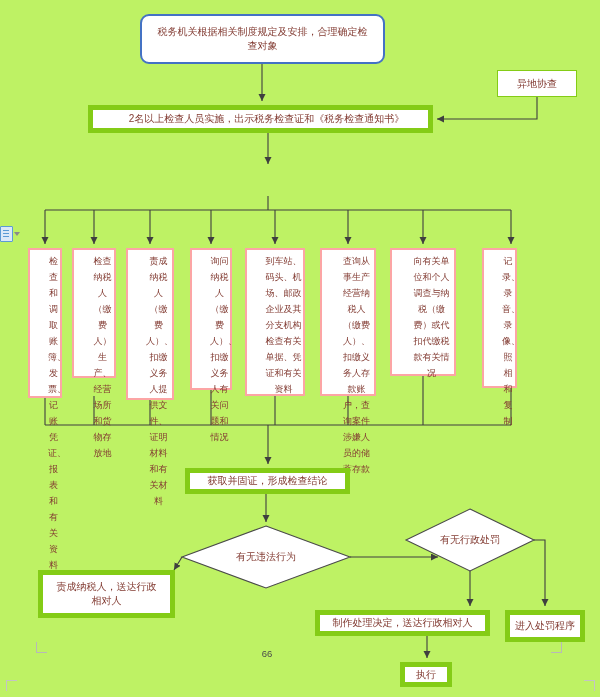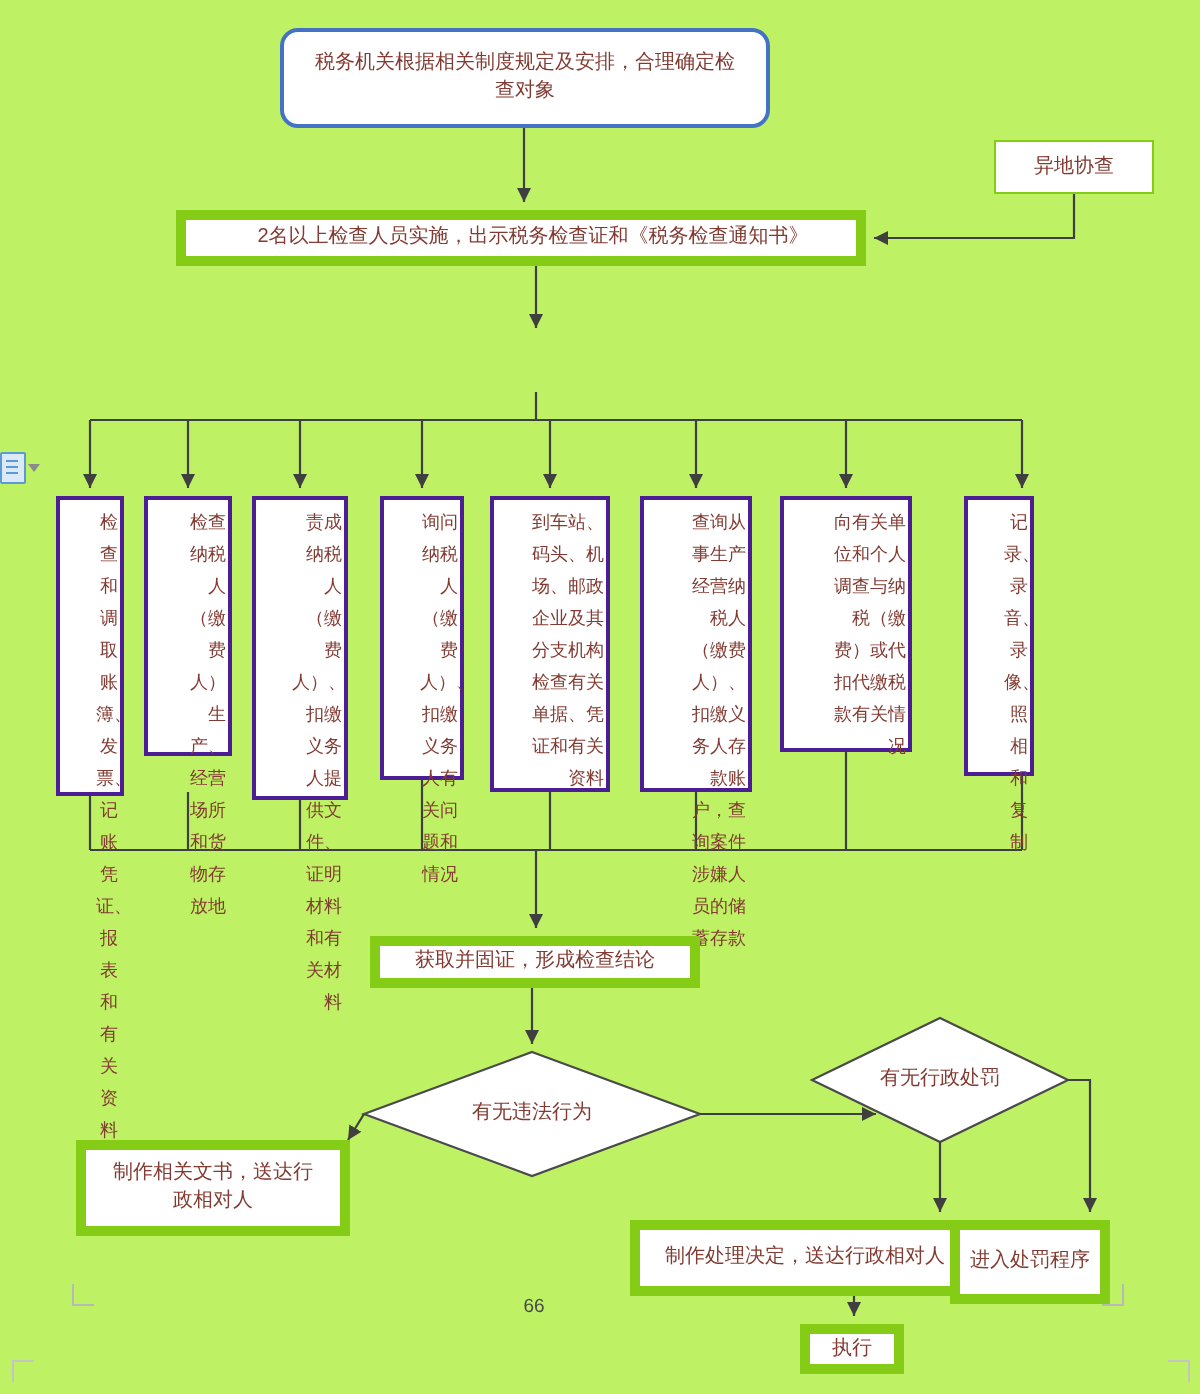--- a/index.html
+++ b/index.html
@@ -15,35 +15,35 @@
     text-align:center;font-size:10px;line-height:1.4;padding:2px 4px;
   }
   .n-start{
     left:140px;top:14px;width:245px;height:50px;
     border:2px solid #4472c4;border-radius:9px;padding:4px 14px;
   }
   .n-remote{left:497px;top:70px;width:80px;height:27px;border-width:1.5px;}
   .n-step2{left:88px;top:105px;width:345px;height:28px;padding-left:16px;}
   .n-impl{left:237px;top:168px;width:65px;height:28px;}
   .method{
-    display:block;text-align:right;font-size:9px;line-height:16px;
-    padding:3px 1px 2px 18px;border:2px solid #4c1d95;top:248px;
+    display:block;text-align:center;font-size:9px;line-height:16px;
+    padding:3px 1px 2px 18px;border:2px solid #fca5a5;top:248px;
   }
   .m1{left:28px;width:34px;height:150px;}
   .m2{left:72px;width:44px;height:130px;}
   .m3{left:126px;width:48px;height:152px;}
   .m4{left:190px;width:42px;height:142px;}
   .m5{left:245px;width:60px;height:148px;}
   .m6{left:320px;width:56px;height:148px;}
   .m7{left:390px;width:66px;height:128px;}
   .m8{left:482px;width:35px;height:140px;}
   .n-concl{left:185px;top:468px;width:165px;height:26px;}
   .n-docs{left:38px;top:570px;width:137px;height:48px;padding:4px 10px;}
-  .n-decide{left:315px;top:610px;width:175px;height:38px;}
-  .n-penalty{left:475px;top:610px;width:80px;height:42px;}
+  .n-decide{left:315px;top:610px;width:175px;height:26px;}
+  .n-penalty{left:505px;top:610px;width:80px;height:32px;}
   .n-exec{left:400px;top:662px;width:52px;height:25px;}
   .dlabel{
     position:absolute;color:#823b32;font-size:10px;text-align:center;line-height:14px;
   }
   .d1-label{left:196px;top:550px;width:140px;}
   .d2-label{left:410px;top:533px;width:120px;}
   .page-number{
     position:absolute;left:245px;top:648px;width:44px;text-align:center;
     font-size:9.5px;color:#4a4a4a;
   }
@@ -128,21 +128,21 @@
   <div class="box method m6">查询从事生产经营纳税人（缴费人）、扣缴义务人存款账户，查询案件涉嫌人员的储蓄存款</div>
   <div class="box method m7">向有关单位和个人调查与纳税（缴费）或代扣代缴税款有关情况</div>
   <div class="box method m8">记录、录音、录像、照相和复制</div>
 
   <div class="box n-concl">获取并固证，形成检查结论</div>
 
   <div class="dlabel d1-label">有无违法行为</div>
 
   <div class="dlabel d2-label">有无行政处罚</div>
 
-  <div class="box n-docs">制作相关文书，送达行政相对人</div>
+  <div class="box n-docs">责成纳税人，送达行政相对人</div>
 
   <div class="box n-decide">制作处理决定，送达行政相对人</div>
 
   <div class="box n-penalty">进入处罚程序</div>
 
   <div class="box n-exec">执行</div>
 
   <div class="page-number">66</div>
 
   <div class="side-icon">

